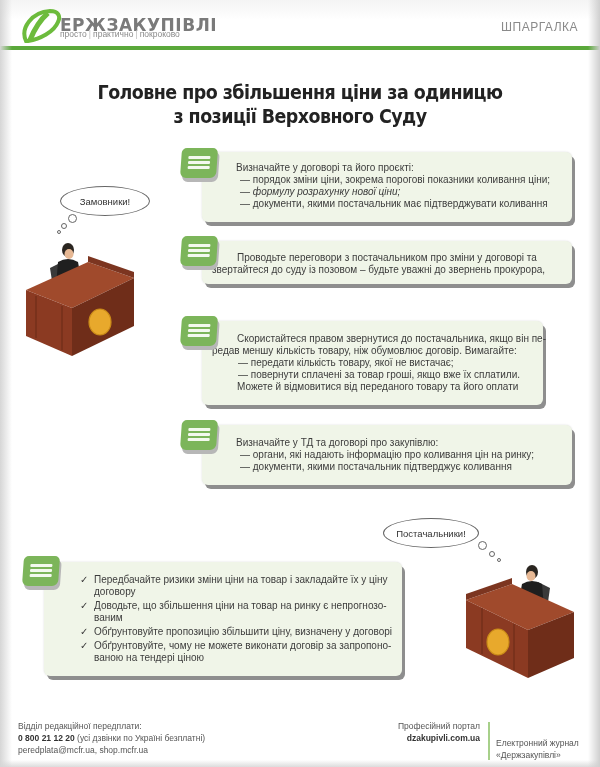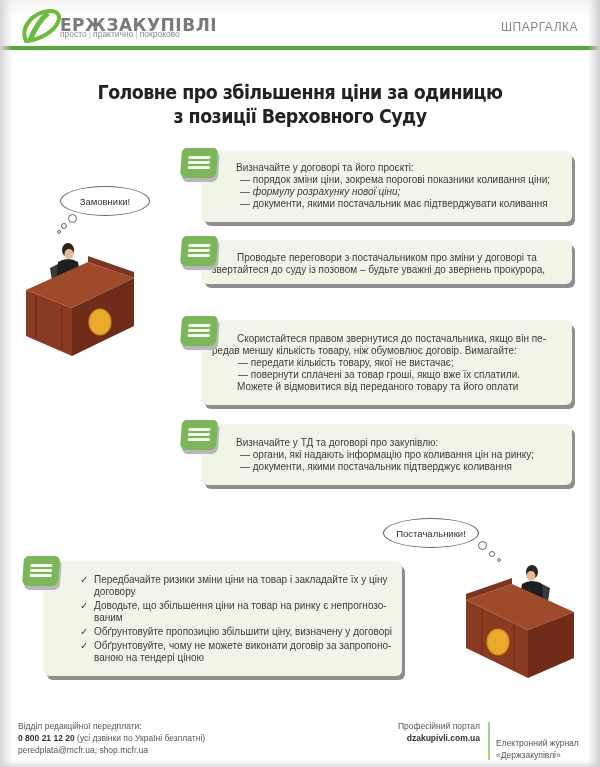--- a/index.html
+++ b/index.html
@@ -137,21 +137,21 @@
 <div class="card" style="left:202px; top:241px; width:370px; height:43px; padding:11px 0 0 10px;">
   <div class="line" style="padding-left:25px;">Проводьте переговори з постачальником про зміни у договорі та</div>
   <div class="line">звертайтеся до суду із позовом – будьте уважні до звернень прокурора,</div>
 </div>
 
 <div class="note-icon" style="left:181px; top:316px;">
     <i></i>
     <i></i>
     <i></i>
   </div>
-<div class="card" style="left:202px; top:321px; width:370px; height:84px; padding:12px 12px 0 10px;">
+<div class="card" style="left:202px; top:321px; width:341px; height:84px; padding:12px 12px 0 10px;">
   <div class="line" style="padding-left:25px;">Скористайтеся правом звернутися до постачальника, якщо він пе-</div>
   <div class="line">редав меншу кількість товару, ніж обумовлює договір. Вимагайте:</div>
   <div class="line" style="padding-left:26px;">—  передати кількість товару, якої не вистачає;</div>
   <div class="line" style="padding-left:26px;">—  повернути сплачені за товар гроші, якщо вже їх сплатили.</div>
   <div class="line" style="padding-left:25px;">Можете й відмовитися від переданого товару та його оплати</div>
 </div>
 
 <div class="note-icon" style="left:181px; top:420px;">
     <i></i>
     <i></i>

